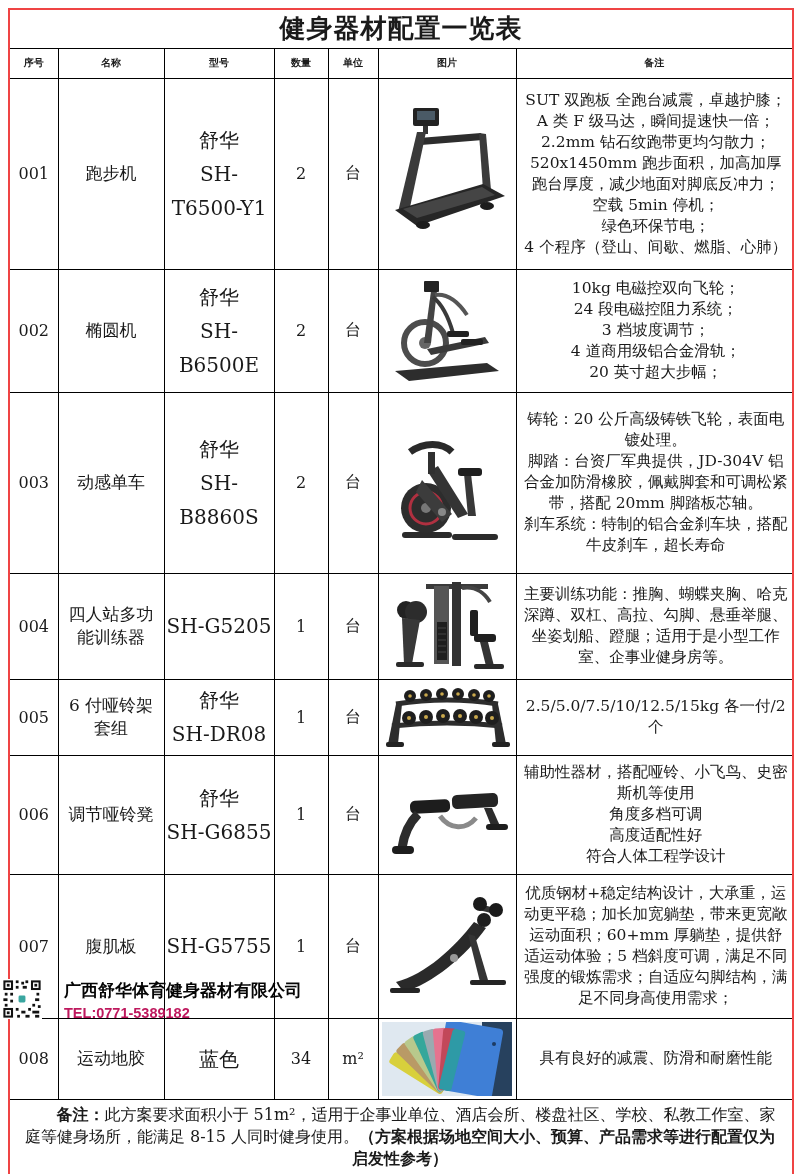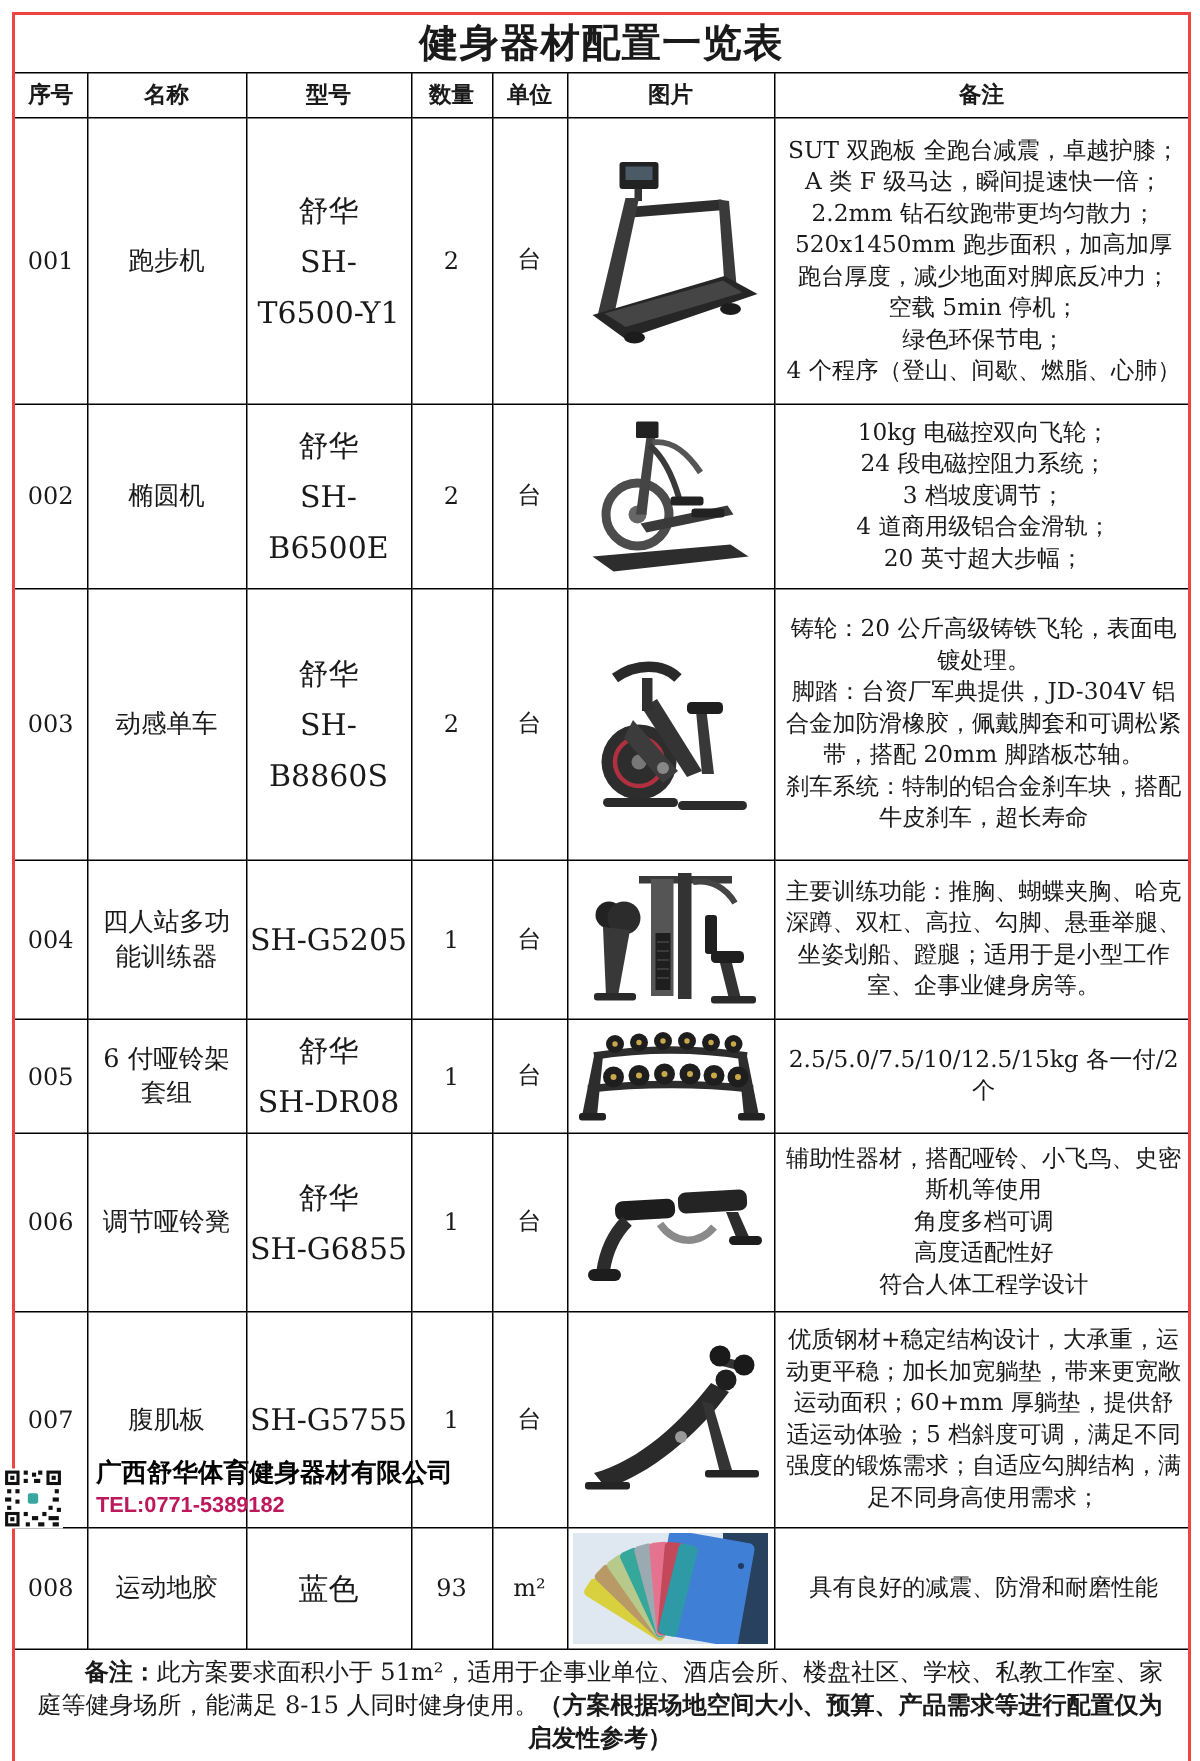--- a/index.html
+++ b/index.html
@@ -9,21 +9,21 @@
     font-family:"DejaVu Serif","Liberation Serif",serif;
     color:#1a1a1a;
   }
   .sheet { position:absolute; left:8px; top:8px; width:784px; }
   table.cfg {
     width:784px; border-collapse:collapse; table-layout:fixed;
     border:2px solid #ef4444;
   }
   table.cfg td { border:1px solid #000; vertical-align:middle; text-align:center; overflow:hidden; }
   .title-cell { height:39px; font-size:26px; font-weight:bold; letter-spacing:1px; }
-  .head-row td { height:30px; font-size:15px; font-weight:bold; }
+  .head-row td { height:30px; font-size:10px; font-weight:bold; }
   td.num  { font-size:16px; }
   td.name { font-size:17px; padding:0 4px; }
   td.model{ font-size:20px; white-space:pre-line; line-height:1.7; padding:0 2px; }
   td.qty, td.unit { font-size:16px; }
   td.remk {
     text-align:left; font-size:15.5px; line-height:21px;
     padding:3px 4px 3px 7px; white-space:pre-line;
   }
   td.pic { padding:2px; }
   td.pic svg { display:block; margin:0 auto; }
@@ -31,21 +31,21 @@
   tr.r4 td{height:106px;} tr.r5 td{height:76px;}  tr.r6 td{height:119px;}
   tr.r7 td{height:144px;} tr.r8 td{height:81px;}
   td.note {
     height:68px; text-align:left; font-size:16px; line-height:22px;
     padding:4px 10px 4px 8px; vertical-align:top;border-radius:23px;
   }
   .note p { text-indent:2em; }
   .b { font-weight:bold; }
   .watermark {
     position:absolute; left:2px; top:968px; width:300px;
-    display:flex; align-items:flex-start; gap:22px;
+    display:flex; align-items:center; gap:22px;
     font-family:"Liberation Sans","DejaVu Sans",sans-serif;
   }
   .wm-text { padding-top:2px; }
   .wm-company { font-size:17px; font-weight:bold; color:#050505; white-space:nowrap; }
   .wm-line { font-size:14.5px; font-weight:bold; color:#be185d; margin-top:3px; white-space:nowrap; }
 </style>
 </head>
 <body>
 
 <div class="sheet">
@@ -279,21 +279,21 @@
         <circle cx="72" cy="72" r="4" fill="#999"></circle>
       </svg>
     </td>
     <td class="remk">优质钢材+稳定结构设计，大承重，运动更平稳；加长加宽躺垫，带来更宽敞运动面积；60+mm 厚躺垫，提供舒适运动体验；5 档斜度可调，满足不同强度的锻炼需求；自适应勾脚结构，满足不同身高使用需求；</td>
   </tr>
 
   <tr class="r8">
     <td class="num">008</td>
     <td class="name">运动地胶</td>
     <td class="model">蓝色</td>
-    <td class="qty">93</td>
+    <td class="qty">34</td>
     <td class="unit">m²</td>
     <td class="pic">
       <svg width="130" height="74" viewBox="0 0 130 74">
         <rect x="0" y="0" width="130" height="74" fill="#dfe8f0"></rect>
         <rect x="100" y="0" width="30" height="74" fill="#27415e"></rect>
         <rect x="58" y="2" width="58" height="70" rx="4" fill="#3f7fd6" transform="rotate(10 87 37)"></rect>
         <g>
           <rect x="56" y="6" width="13" height="62" rx="3" fill="#d8d03c" transform="rotate(-58 62 68)"></rect>
           <rect x="56" y="6" width="13" height="62" rx="3" fill="#b99a66" transform="rotate(-46 62 68)"></rect>
           <rect x="56" y="6" width="13" height="62" rx="3" fill="#b8c98c" transform="rotate(-35 62 68)"></rect>

